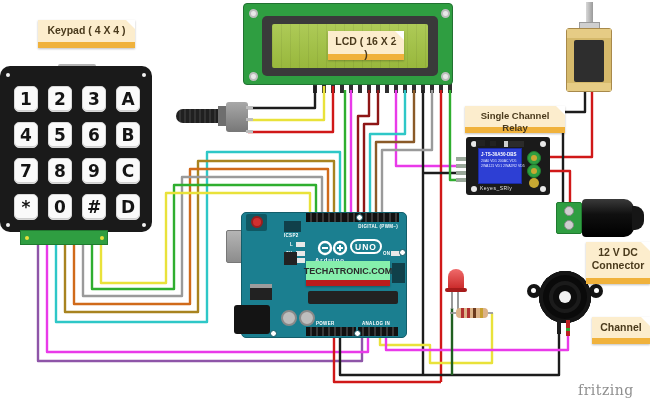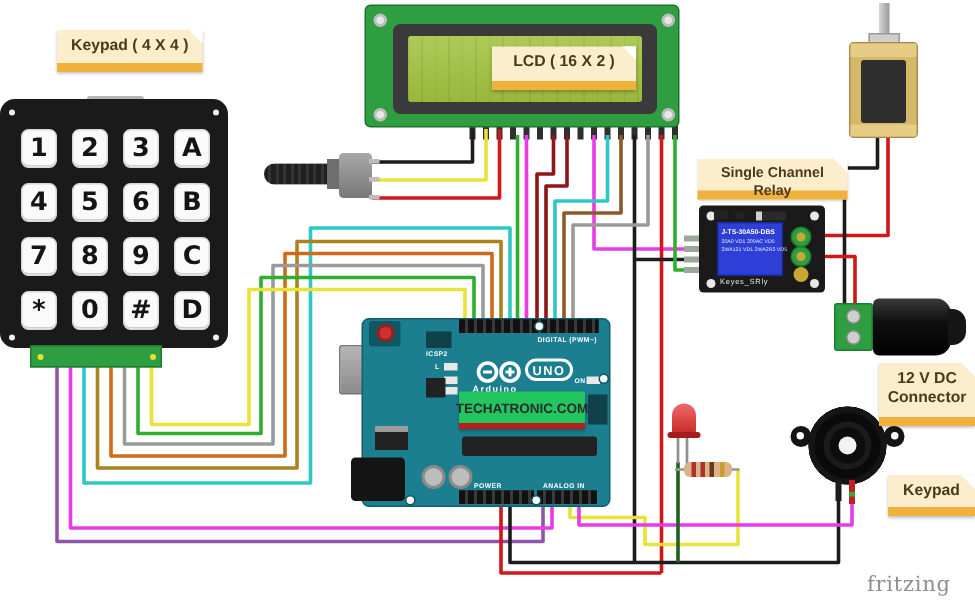--- a/index.html
+++ b/index.html
@@ -47,22 +47,22 @@
   #ard-reset-base{left:246px;top:214px;width:21px;height:17px;background:#0f5863;border-radius:2px;}
   #ard-reset{left:251px;top:216px;width:12px;height:12px;background:#d03030;border:2px solid #9a1f1f;border-radius:50%;box-sizing:border-box;}
   .hdr{background:#131313;background-image:repeating-linear-gradient(90deg,#111 0 4px,#3a3a3a 4px 6px);height:9px;}
   .chip{background:#222;}
   .cap{width:16px;height:16px;border-radius:50%;background:#bdbdbd;border:2px solid #8a8a8a;box-sizing:border-box;}
   .mhole{width:7px;height:7px;border-radius:50%;background:#fff;border:1px solid #0e5561;box-sizing:border-box;}
   .ard-txt{color:#ffffff;font-size:4.5px;font-weight:bold;letter-spacing:.3px;}
   #uno-oval{left:350px;top:239px;width:32px;height:15px;border:2px solid #fff;border-radius:9px;
         color:#fff;font-size:8.5px;font-weight:bold;letter-spacing:1px;display:flex;align-items:center;justify-content:center;box-sizing:border-box;}
   .led-rect{width:9px;height:5px;background:#e8e8e8;}
-  #tech-sticker{left:306px;top:261px;width:84px;height:25px;background:#22c55e;
-        border-bottom:4px solid #b91c1c;box-shadow:0 1px 2px rgba(0,0,0,.3);
+  #tech-sticker{left:306px;top:261px;width:84px;height:25px;background:#86efac;
+        border-bottom:6px solid #b91c1c;box-shadow:0 1px 2px rgba(0,0,0,.3);
         color:#2b2b2b;font-size:9px;font-weight:bold;display:flex;align-items:center;justify-content:center;box-sizing:border-box;}
   
   #relay-pcb{left:466px;top:137px;width:84px;height:58px;background:#1a1a1a;border-radius:3px;}
   #relay-blue{left:478px;top:148px;width:44px;height:36px;background:#2d3fd4;border:1px solid #1a2aa0;box-sizing:border-box;}
   .relay-hole{width:6px;height:6px;border-radius:50%;background:#e8e8e8;}
   .relay-term{width:14px;height:14px;border-radius:50%;background:#2f9e41;border:1px solid #1f7a2f;box-sizing:border-box;}
   .relay-term i{position:absolute;left:3px;top:3px;width:6px;height:6px;border-radius:50%;background:#c8a832;}
   .relay-pin{left:456px;width:10px;height:4px;background:#9aa89a;}
   .rtxt{color:#dfe4ff;font-size:3.5px;line-height:1.3;white-space:nowrap;}
   
@@ -304,19 +304,19 @@
       <polyline points="585,92 585,112 563,112 563,206" fill="none" stroke="#1c1c1c" stroke-width="2.4" stroke-linejoin="round"></polyline>
       <polyline points="541,171 570,171 570,206" fill="none" stroke="#d01818" stroke-width="2.4" stroke-linejoin="round"></polyline>
       <polyline points="452,308 452,375" fill="none" stroke="#206020" stroke-width="2.4" stroke-linejoin="round"></polyline>
       <polyline points="452,290 452,309" fill="none" stroke="#8f8f8f" stroke-width="1.8" stroke-linejoin="round"></polyline>
       <polyline points="458,290 458,310" fill="none" stroke="#8f8f8f" stroke-width="1.8" stroke-linejoin="round"></polyline>
       <polyline points="450,313 457,313" fill="none" stroke="#9a9a9a" stroke-width="1.8" stroke-linejoin="round"></polyline>
       <polyline points="486,313 493,313" fill="none" stroke="#9a9a9a" stroke-width="1.8" stroke-linejoin="round"></polyline>
     </svg>
 
   <div class="note" style="left:38px;top:20px;width:97px;height:28px">Keypad ( 4 X  4 )</div>
-  <div class="note" style="left:328px;top:31px;width:96px;height:29px">LCD (  16 X  2  )</div>
+  <div class="note" style="left:328px;top:31px;width:76px;height:29px">LCD (  16 X  2  )</div>
   <div class="note" style="left:465px;top:106px;width:100px;height:27px;font-size:9.5px">Single Channel Relay</div>
   <div class="note" style="left:586px;top:242px;width:64px;height:42px">12 V DC Connector</div>
-  <div class="note" style="left:592px;top:317px;width:58px;height:27px">Keypad</div>
+  <div class="note" style="left:592px;top:317px;width:58px;height:27px">Channel</div>
 
   <div class="abs" id="watermark">fritzing</div>
 </div>
 
 </body></html>

